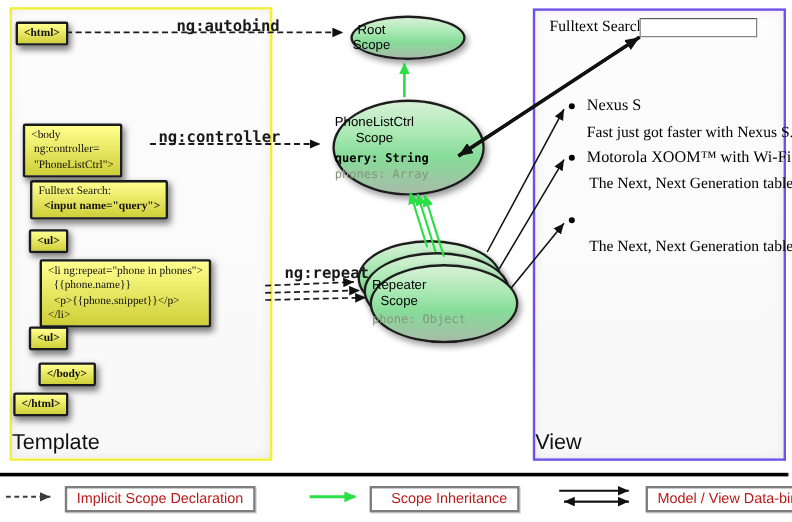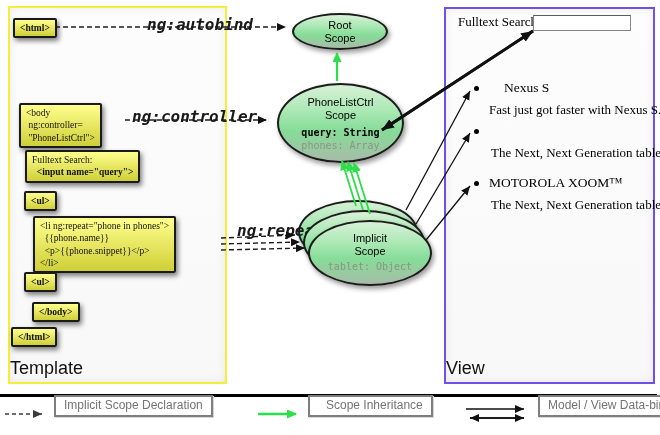--- a/index.html
+++ b/index.html
@@ -27,30 +27,30 @@
   .b-fulltext{left:25px;top:150px;}
   .b-fulltext .in-line{font-weight:bold;display:block;}
   .b-fulltext .lbl-line{display:block;}
   .b-ul-open{left:24px;top:191px;}
   .b-li-repeat{left:33px;top:216px;}
   .b-ul-close{left:24px;top:272px;}
   .b-body-close{left:32px;top:302px;}
   .b-html-close{left:11px;top:327px;}
 
   .ng-label{position:absolute;z-index:2;font-family:"DejaVu Sans Mono",monospace;
-            font-weight:bold;font-size:16px;color:#1a1a1a;white-space:nowrap;font-style:italic;}
+            font-weight:bold;font-size:13px;color:#1a1a1a;white-space:nowrap;}
   .l-autobind{left:147px;top:15px;}
   .l-controller{left:132px;top:107px;}
   .l-repeat{left:237px;top:221px;text-align:center;}
 
   
   .ellipse{position:absolute;border:2px solid #1c1c1c;border-radius:50%;
            background:linear-gradient(180deg,#d7f1d6 0%,#a9e8b3 35%,#86dc98 60%,#a7bca8 100%);
            box-shadow:2px 3px 5px rgba(0,0,0,.4);
-           display:flex;flex-direction:column;align-items:center;justify-content:center;
+           display:flex;flex-direction:column;align-items:flex-start;justify-content:center;
            text-align:center;color:#000;}
   .el-title{font-size:11px;line-height:1.15;white-space:pre-line;}
   .el-prop{font-family:"DejaVu Sans Mono",monospace;font-size:10px;line-height:1.25;}
   .el-prop.strong{font-weight:bold;color:#000;}
   .el-prop.dim{color:#85977f;}
   .e-root{left:292px;top:13px;width:92px;height:33px;z-index:2;}
   .e-phone{left:277px;top:83px;width:123px;height:74px;z-index:2;padding-top:2px;}
   .e-rep-back{left:298px;top:200px;width:116px;height:60px;z-index:1;}
   .e-rep-mid{left:303px;top:210px;width:118px;height:61px;z-index:2;}
   .e-rep-front{left:308px;top:220px;width:120px;height:62px;z-index:3;}
@@ -60,32 +60,32 @@
                   font-family:"Liberation Serif",serif;font-size:13px;color:#000;}
   .v-search-input{position:absolute;left:533px;top:15px;width:92px;height:14px;z-index:2;
                   border:1px solid #848484;border-top-color:#5c5c5c;background:#fff;
                   font-size:11px;padding:0 2px;}
   .v-bullet{position:absolute;width:5px;height:5px;border-radius:50%;background:#000;z-index:2;}
   .v-b1{left:474px;top:86px;} .v-b2{left:474px;top:129px;} .v-b3{left:474px;top:181px;}
   .v-text{position:absolute;z-index:2;font-family:"Liberation Serif",serif;color:#000;
           white-space:nowrap;}
   .v-title{font-size:13.5px;}
   .v-snippet{font-size:13px;}
-  .v-t1{left:504px;top:80px;} .v-s1{left:489px;top:102px;}
+  .v-t1{left:489px;top:80px;} .v-s1{left:489px;top:102px;}
   .v-t2{left:489px;top:123px;} .v-s2{left:491px;top:145px;}
   .v-t3{left:489px;top:175px;} .v-s3{left:491px;top:197px;}
 
   
   svg.arrows{position:absolute;left:0;top:0;z-index:5;pointer-events:none;}
 
   
   .divider{position:absolute;left:0;top:394px;width:657px;height:3px;background:#000;z-index:2;}
-  .legend-box{position:absolute;top:395px;height:17px;z-index:2;background:#fff;
+  .legend-box{position:absolute;top:405px;height:17px;z-index:2;background:#fff;
               border:2px solid #7e7e7e;box-shadow:1px 1px 0 #d8d8d8, inset 0 0 0 1px #fff;
-              font-size:12px;color:#737373;padding:1px 8px 0 8px;white-space:nowrap;}
+              font-size:12px;color:#b91c1c;padding:1px 8px 0 8px;white-space:nowrap;}
   .lg-1{left:54px;} .lg-2{left:308px;padding-left:16px;} .lg-3{left:538px;}
 </style>
 </head>
 <body>
 
 <div class="canvas">
 
   <div class="panel template">
     <div class="panel-title">Template</div>
   </div>
@@ -118,38 +118,38 @@
   <div class="ellipse e-phone">
     <div class="el-title">PhoneListCtrl
 Scope</div>
     <div style="height:6px"></div>
     <div class="el-prop strong">query: String</div>
     <div class="el-prop dim">phones: Array</div>
   </div>
   <div class="ellipse e-rep-back"></div>
   <div class="ellipse e-rep-mid"></div>
   <div class="ellipse e-rep-front">
-    <div class="el-title">Implicit
+    <div class="el-title">Repeater
 Scope</div>
     <div style="height:4px"></div>
-    <div class="el-prop dim">tablet: Object</div>
+    <div class="el-prop dim">phone: Object</div>
   </div>
 
   <div class="v-text v-search-label">Fulltext Search:</div>
   <input class="v-search-input" value="" style="">
 
   <span class="v-bullet v-b1"></span>
   <div class="v-text v-title v-t1">Nexus S</div>
   <div class="v-text v-snippet v-s1">Fast just got faster with Nexus S.</div>
 
   <span class="v-bullet v-b2"></span>
+  <div class="v-text v-title v-t2">Motorola XOOM™ with Wi-Fi</div>
   <div class="v-text v-snippet v-s2">The Next, Next Generation tablet.</div>
 
   <span class="v-bullet v-b3"></span>
-  <div class="v-text v-title v-t3">MOTOROLA XOOM™</div>
   <div class="v-text v-snippet v-s3">The Next, Next Generation tablet.</div>
 
   <div class="divider"></div>
   <div class="legend-box lg-1">Implicit Scope Declaration</div>
   <div class="legend-box lg-2">Scope Inheritance</div>
   <div class="legend-box lg-3">Model / View Data-binding</div>
 
   <svg class="arrows" width="660" height="435" viewBox="0 0 660 435">
     <defs>
       <marker id="mB" markerUnits="userSpaceOnUse" markerWidth="11" markerHeight="9" refX="9" refY="4" orient="auto">

